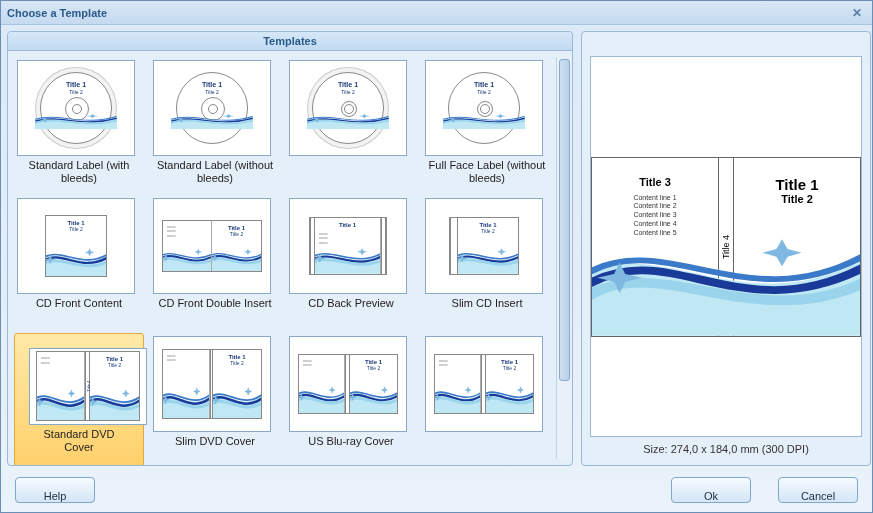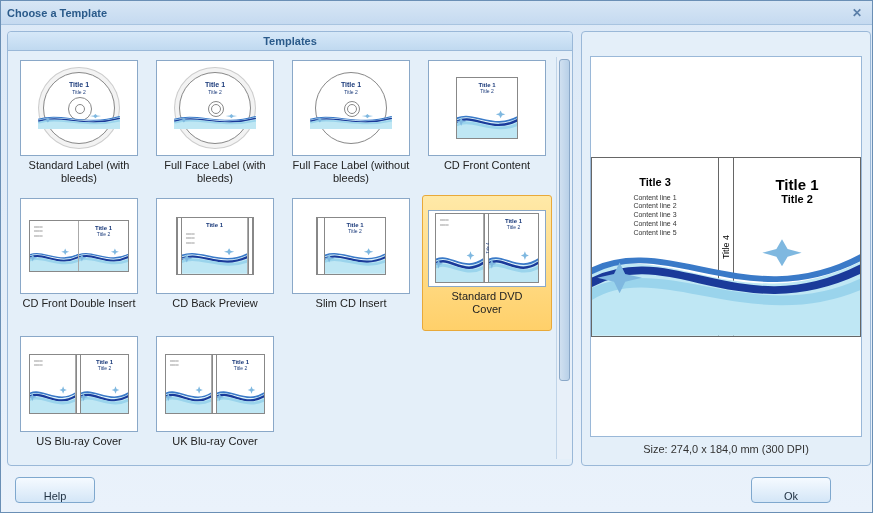--- a/index.html
+++ b/index.html
@@ -74,21 +74,20 @@
     flex: 1;
     display: grid;
     grid-template-columns: repeat(4, 130px);
     grid-auto-rows: 136px;
     gap: 2px 6px;
     align-content: start;
   }
   .template-item {
     display: flex;
     flex-direction: column;
-    align-items: center;
     padding: 3px;
     cursor: pointer;
     border-radius: 3px;
   }
   .template-item.selected {
     background: linear-gradient(to bottom, #ffe9a8, #ffd06a);
     border: 1px solid #e8a93a;
     padding: 14px;
   }
   .thumb {
@@ -318,32 +317,43 @@
                 <div class="disc-title">Title 1</div>
                 <div class="disc-sub">Title 2</div>
                 <div class="swoosh"><svg class="swoosh-svg" viewBox="0 0 100 60" preserveAspectRatio="none">
                       <use href="#swoosh-g"></use>
                     </svg></div>
               </div>
             </div>
             <div class="template-label">Standard Label (with bleeds)</div>
           </div>
 
+          <div class="template-item">
+            <div class="thumb">
+              <div class="disc">
+                <div class="disc-title">Title 1</div>
+                <div class="disc-sub">Title 2</div>
+                <div class="swoosh"><svg class="swoosh-svg" viewBox="0 0 100 60" preserveAspectRatio="none">
+                      <use href="#swoosh-g"></use>
+                    </svg></div>
+              </div>
+            </div>
+            <div class="template-label">Standard Label (without bleeds)</div>
+          </div>
 
           <div class="template-item">
             <div class="thumb">
               <div class="disc fullface bleed">
                 <div class="disc-title">Title 1</div>
                 <div class="disc-sub">Title 2</div>
                 <div class="swoosh"><svg class="swoosh-svg" viewBox="0 0 100 60" preserveAspectRatio="none">
                       <use href="#swoosh-g"></use>
                     </svg></div>
               </div>
             </div>
-            <div class="template-label">Full Face Label (with bleeds)</div>
           </div>
 
           <div class="template-item">
             <div class="thumb">
               <div class="disc fullface">
                 <div class="disc-title">Title 1</div>
                 <div class="disc-sub">Title 2</div>
                 <div class="swoosh"><svg class="swoosh-svg" viewBox="0 0 100 60" preserveAspectRatio="none">
                       <use href="#swoosh-g"></use>
                     </svg></div>
@@ -438,20 +448,41 @@
                   <div class="psub">Title 2</div>
                   <div class="mini-swoosh"><svg class="swoosh-svg" viewBox="0 0 100 60" preserveAspectRatio="none">
                         <use href="#swoosh-g"></use>
                       </svg></div>
                 </div>
               </div>
             </div>
             <div class="template-label">Standard DVD Cover</div>
           </div>
 
+          <div class="template-item">
+            <div class="thumb">
+              <div class="insert" style="width:100px;height:70px;">
+                <div class="page" style="width:47px;">
+                  <div class="tracks">═══<br>═══</div>
+                  <div class="mini-swoosh"><svg class="swoosh-svg" viewBox="0 0 100 60" preserveAspectRatio="none">
+                        <use href="#swoosh-g"></use>
+                      </svg></div>
+                </div>
+                <div class="spine" style="width:3px;"></div>
+                <div class="page" style="flex:1;">
+                  <div class="ptitle">Title 1</div>
+                  <div class="psub">Title 2</div>
+                  <div class="mini-swoosh"><svg class="swoosh-svg" viewBox="0 0 100 60" preserveAspectRatio="none">
+                        <use href="#swoosh-g"></use>
+                      </svg></div>
+                </div>
+              </div>
+            </div>
+            <div class="template-label">Slim DVD Cover</div>
+          </div>
 
           <div class="template-item">
             <div class="thumb">
               <div class="insert" style="width:100px;height:60px;">
                 <div class="page" style="width:46px;">
                   <div class="tracks">═══<br>═══</div>
                   <div class="mini-swoosh"><svg class="swoosh-svg" viewBox="0 0 100 60" preserveAspectRatio="none">
                         <use href="#swoosh-g"></use>
                       </svg></div>
                 </div>
@@ -480,21 +511,20 @@
                 <div class="spine"></div>
                 <div class="page" style="flex:1;">
                   <div class="ptitle">Title 1</div>
                   <div class="psub">Title 2</div>
                   <div class="mini-swoosh"><svg class="swoosh-svg" viewBox="0 0 100 60" preserveAspectRatio="none">
                         <use href="#swoosh-g"></use>
                       </svg></div>
                 </div>
               </div>
             </div>
-            <div class="template-label">UK Blu-ray Cover</div>
           </div>
 
         </div>
         <div class="scrollbar">
           <div class="thumb-sb"></div>
         </div>
       </div>
     </div>
 
     <div class="panel right-panel">
@@ -527,14 +557,15 @@
         </div>
         <div class="preview-info">Size: 274,0 x 184,0 mm (300 DPI)</div>
       </div>
     </div>
 
   </div>
   <div class="buttonbar">
     <button class="btn">Help</button>
     <div class="spacer"></div>
     <button class="btn" style="margin-right:27px;">Ok</button>
+    <button class="btn">Cancel</button>
   </div>
 </div>
 
 </body></html>

